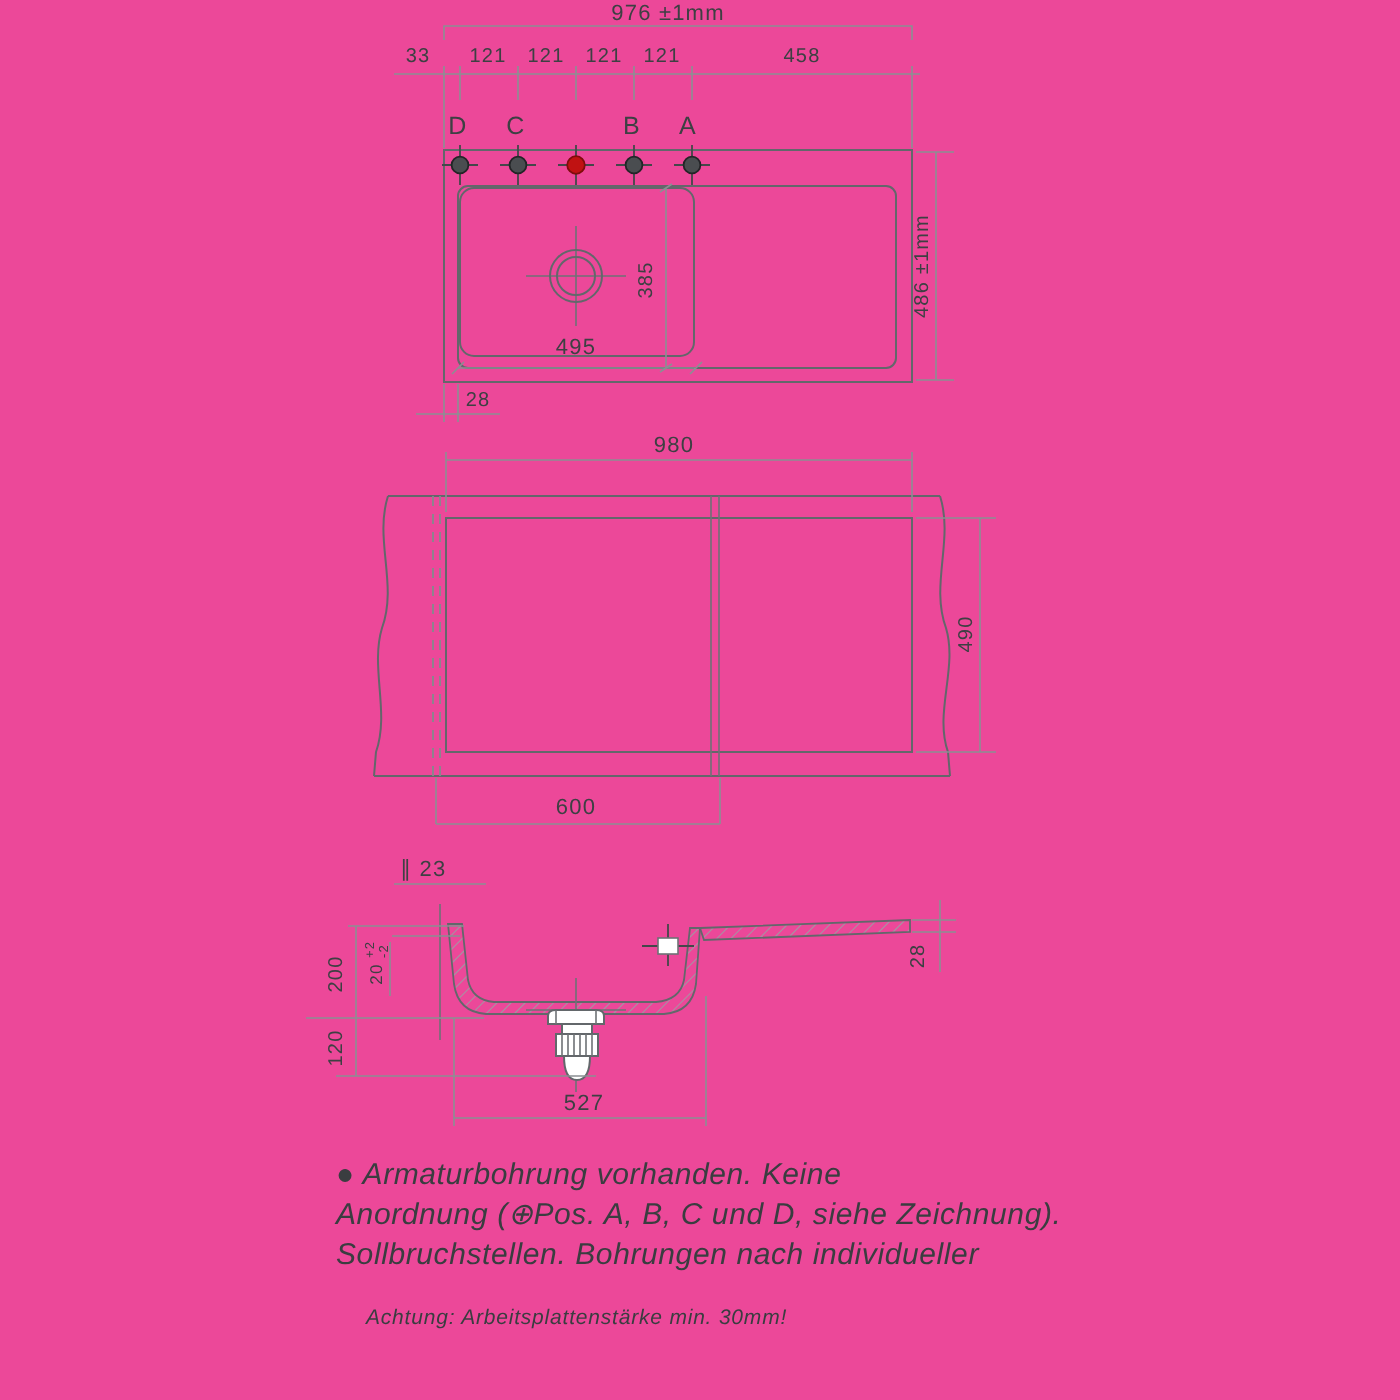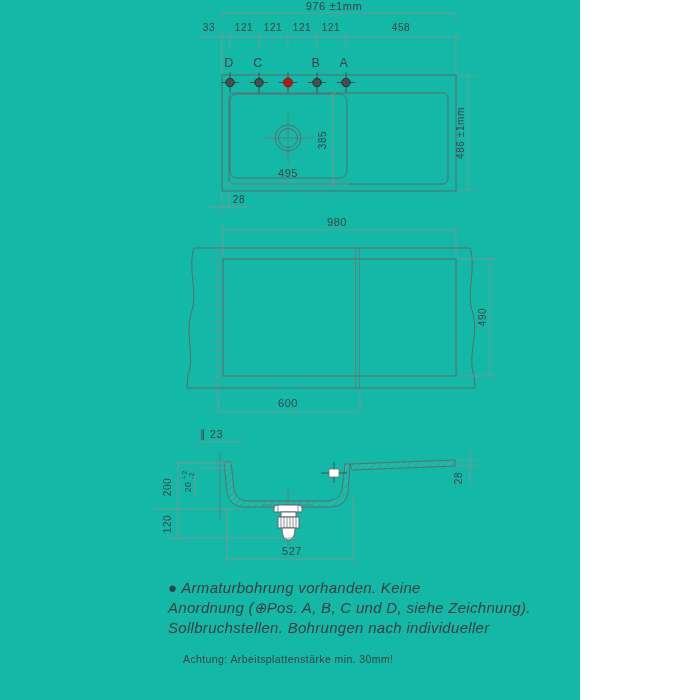--- a/index.html
+++ b/index.html
@@ -1,31 +1,31 @@
 <!DOCTYPE html>
 <html><head>
 <meta charset="utf-8">
 <style>
   html,body{margin:0;padding:0;background:#ffffff;}
-  #stage{position:relative;width:580px;height:700px;background:#14b8a6;overflow:hidden;
+  #stage{position:relative;width:700px;height:700px;background:#ec4899;overflow:hidden;
          font-family:"Liberation Sans",sans-serif;}
   svg{position:absolute;left:0;top:0;}
   svg text{font-family:"Liberation Sans",sans-serif;fill:#3d4043;letter-spacing:0.6px;}
   .d10{font-size:10px;} .d11{font-size:11px;} .d12{font-size:12.5px;} .d9{font-size:8.5px;} .d6{font-size:6.5px;}
   .geo{stroke:#63676b;stroke-width:1;fill:none;}
   .geoThin{stroke:#6e7276;stroke-width:0.8;fill:none;}
   .dimln{stroke:#8b8f93;stroke-width:0.8;fill:none;}
   .cross{stroke:#44474a;stroke-width:0.9;fill:none;}
   .dashed{stroke:#85898d;stroke-width:0.9;fill:none;stroke-dasharray:5 4;}
   .hatched{fill:url(#hatch);stroke:#63676b;stroke-width:0.9;}
   .whitefill{fill:#ffffff;}
   .note-main{position:absolute;left:168px;top:578px;color:#3a3d40;font-size:15px;
              line-height:20px;letter-spacing:0.3px;white-space:nowrap;font-style:italic;}
   .note-warning{position:absolute;left:183px;top:652px;color:#3a3d40;font-size:10.5px;
-             line-height:14.5px;letter-spacing:0.4px;white-space:nowrap;}
+             line-height:14.5px;letter-spacing:0.4px;white-space:nowrap;font-style:italic;}
 </style>
 </head>
 <body>
 
 <div id="stage">
 <svg width="700" height="700" viewBox="0 0 700 700">
   <defs>
     <pattern id="hatch" patternUnits="userSpaceOnUse" width="5" height="5" patternTransform="rotate(45)">
       <line x1="0" y1="0" x2="0" y2="5" stroke="#9aa0a4" stroke-width="0.9"></line>
     </pattern>

